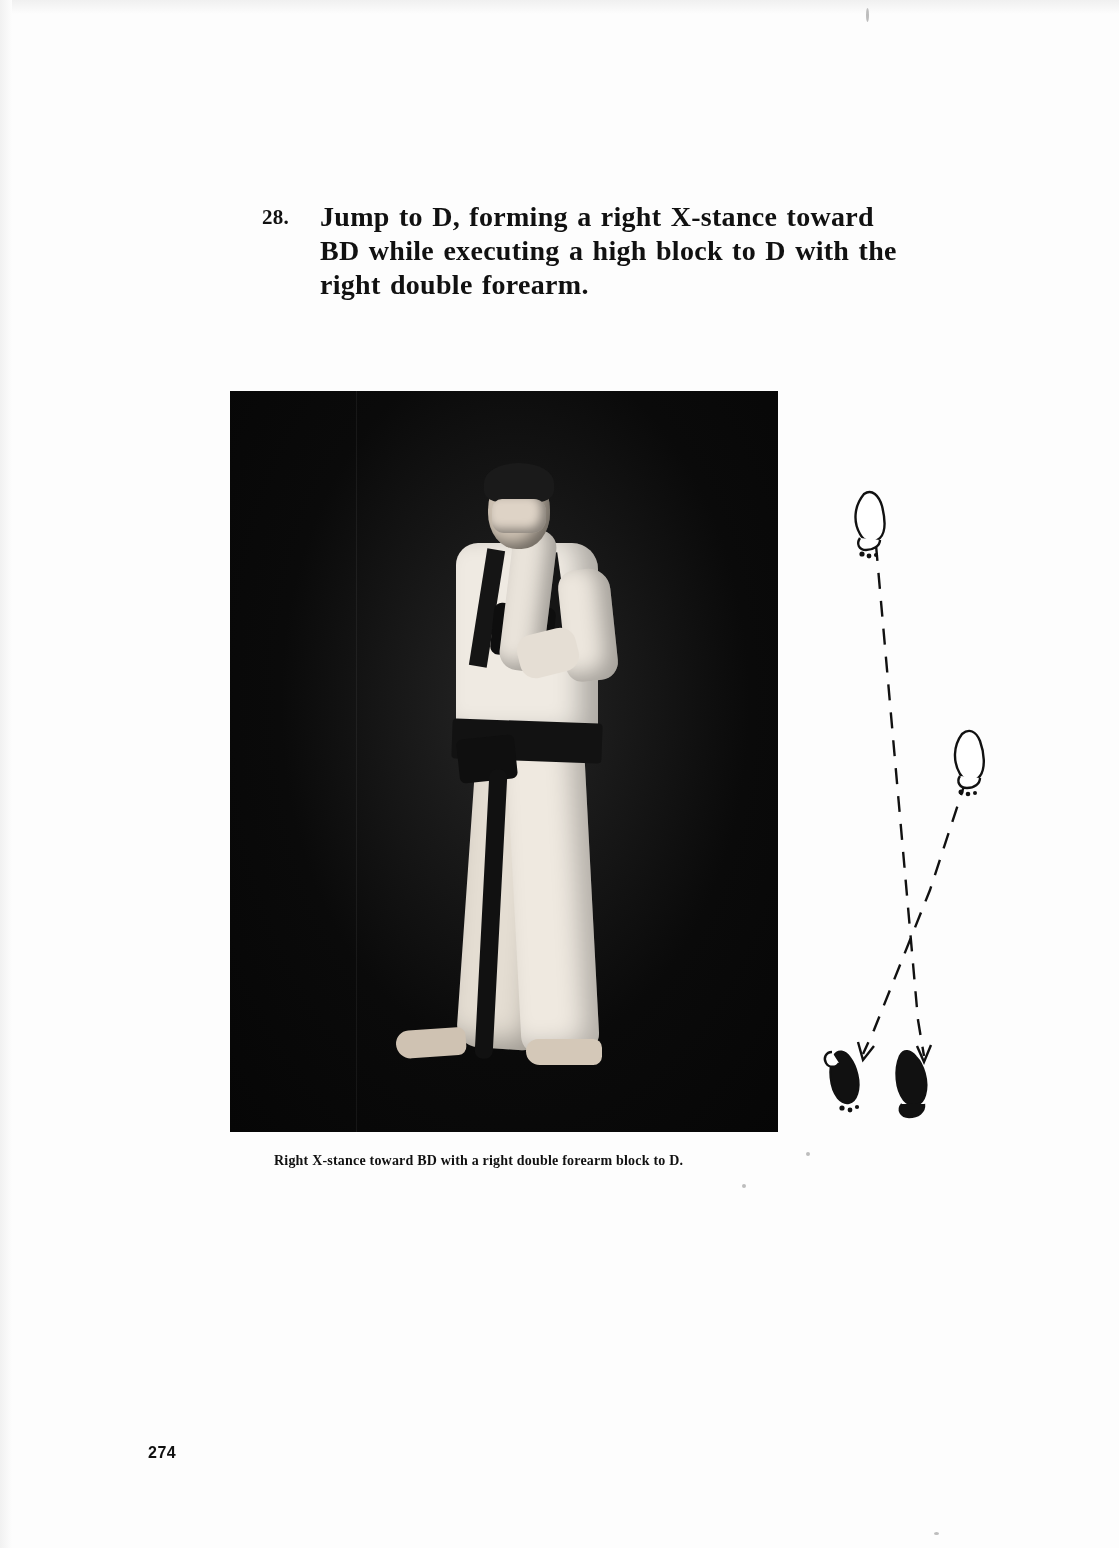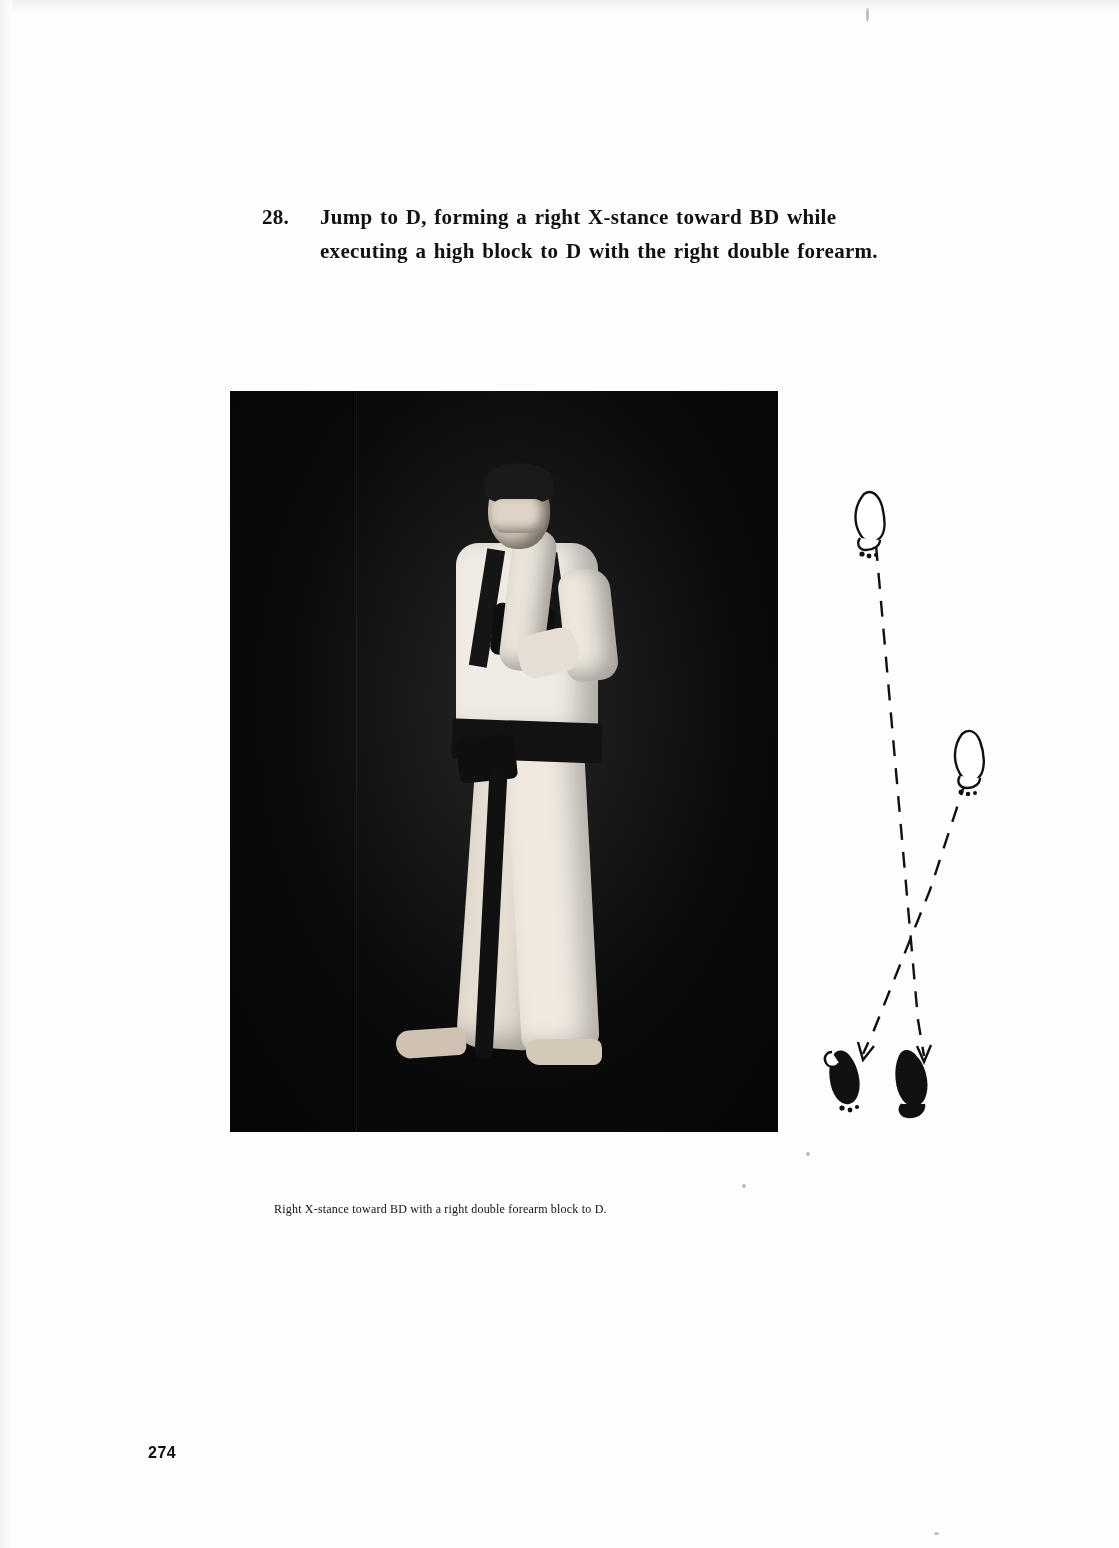--- a/index.html
+++ b/index.html
@@ -46,21 +46,21 @@
   .instruction .num {
     font-weight: bold;
     font-size: 21px;
     letter-spacing: 0.2px;
     width: 58px;
     flex: 0 0 58px;
     line-height: 34px;
   }
   .instruction .txt {
     font-weight: bold;
-    font-size: 21px;
+    font-size: 28px;
     line-height: 34px;
     letter-spacing: 0.3px;
     word-spacing: 2px;
   }
 
   
   .photo-frame {
     position: absolute;
     left: 230px;
     top: 391px;
@@ -223,24 +223,24 @@
     left: 296px; top: 648px;
     width: 76px; height: 26px;
     background: #d4c8b8;
     border-radius: 14px 10px 10px 16px;
   }
 
   
   .caption {
     position: absolute;
     left: 274px;
-    top: 1194px;
+    top: 1146px;
     width: 520px;
-    font-size: 12px;
-    font-weight: normal;
+    font-size: 14px;
+    font-weight: bold;
     line-height: 30px;
     letter-spacing: 0.2px;
   }
 
   
   .diagram {
     position: absolute;
     left: 790px;
     top: 460px;
     width: 230px;

